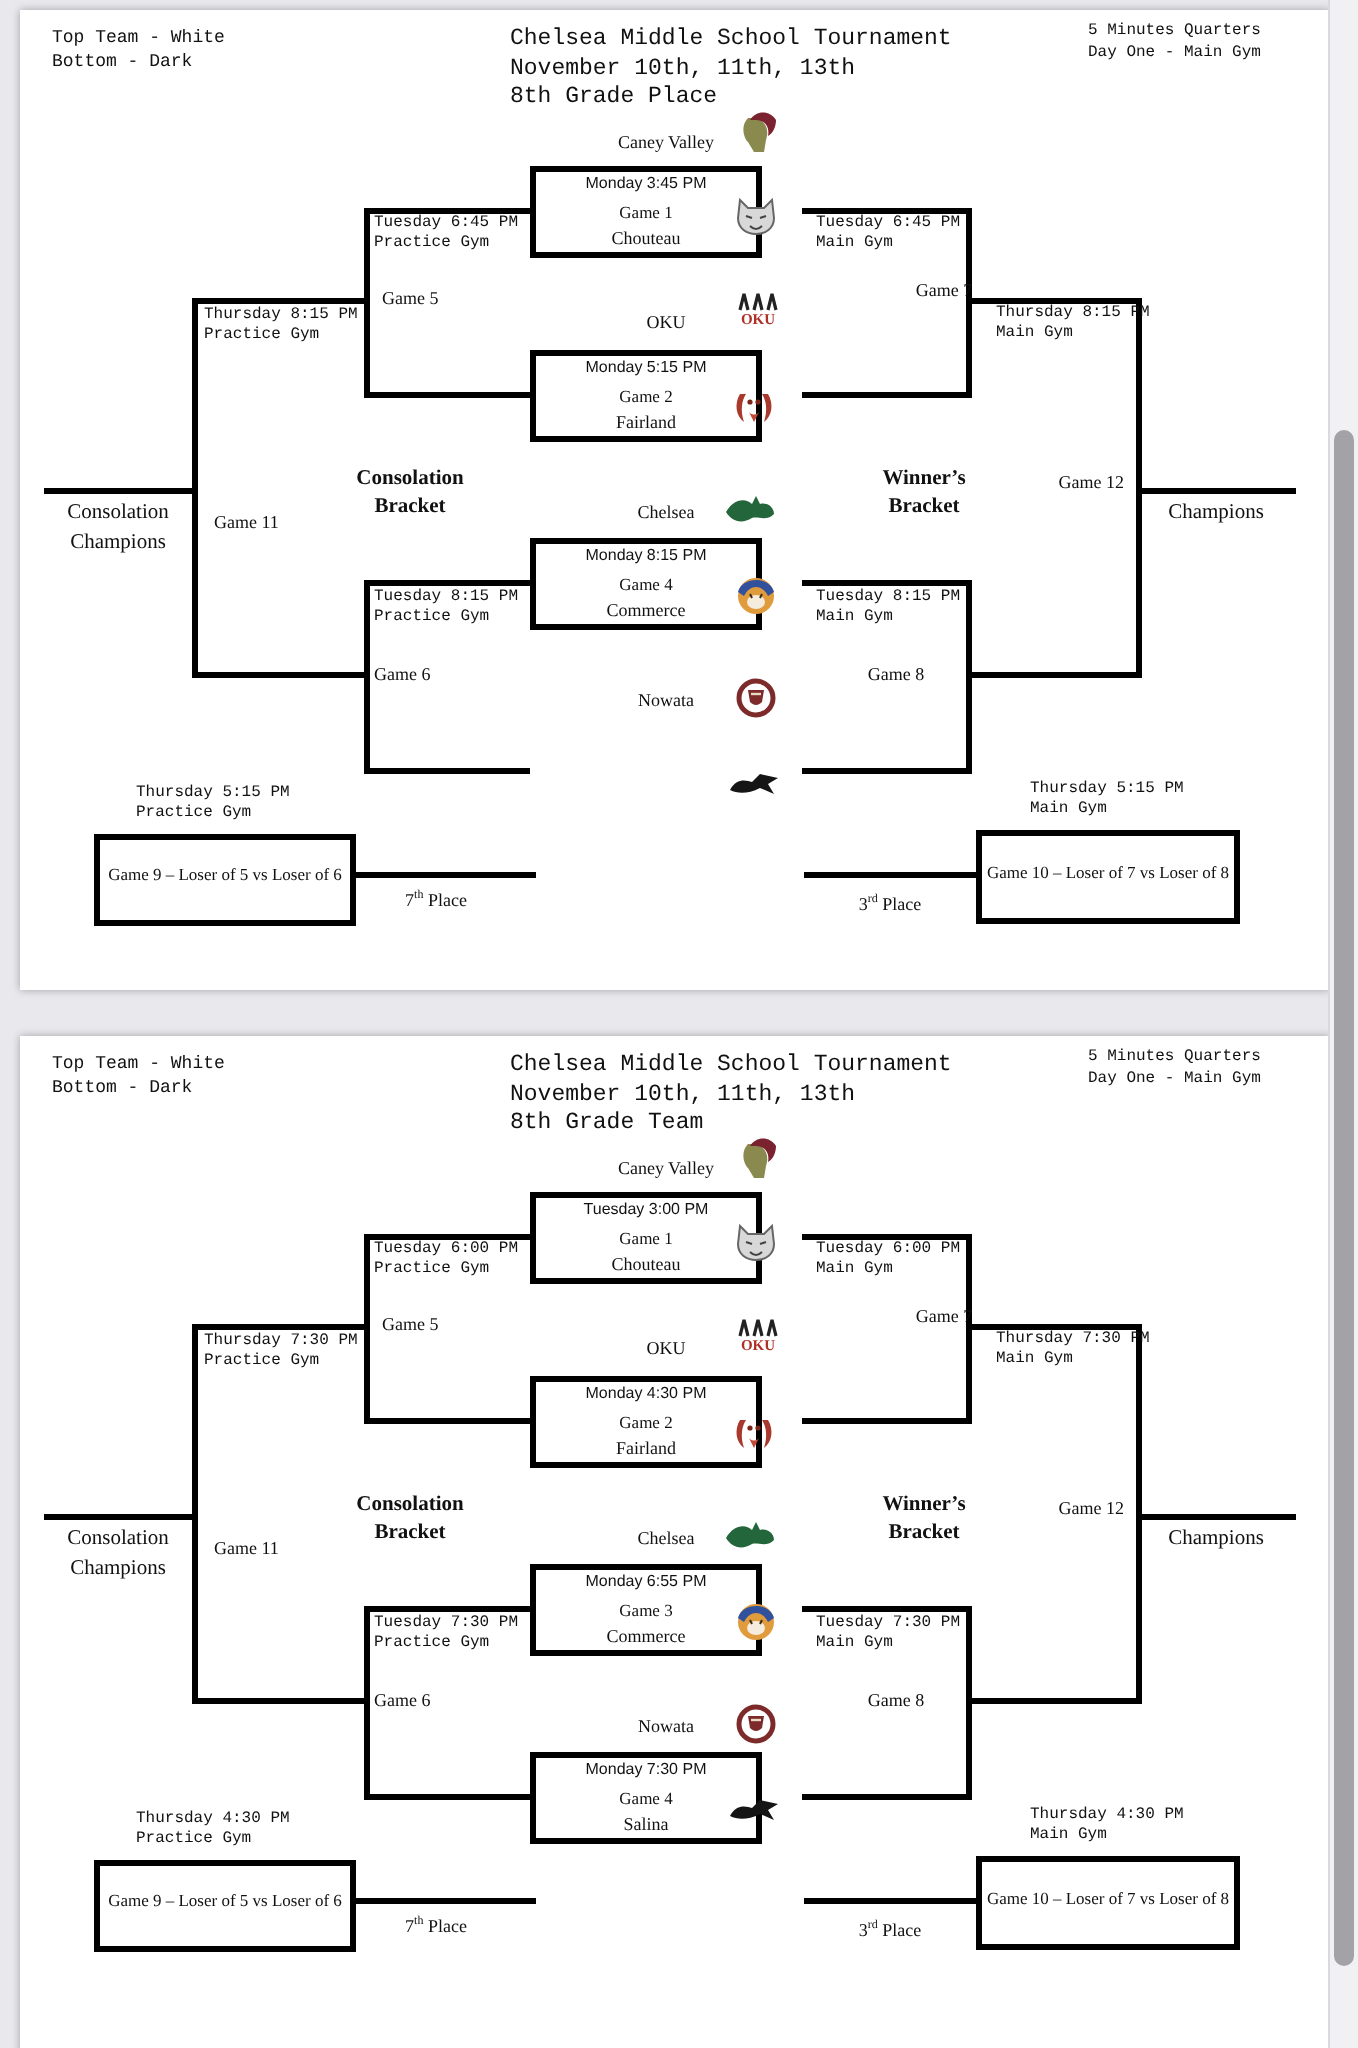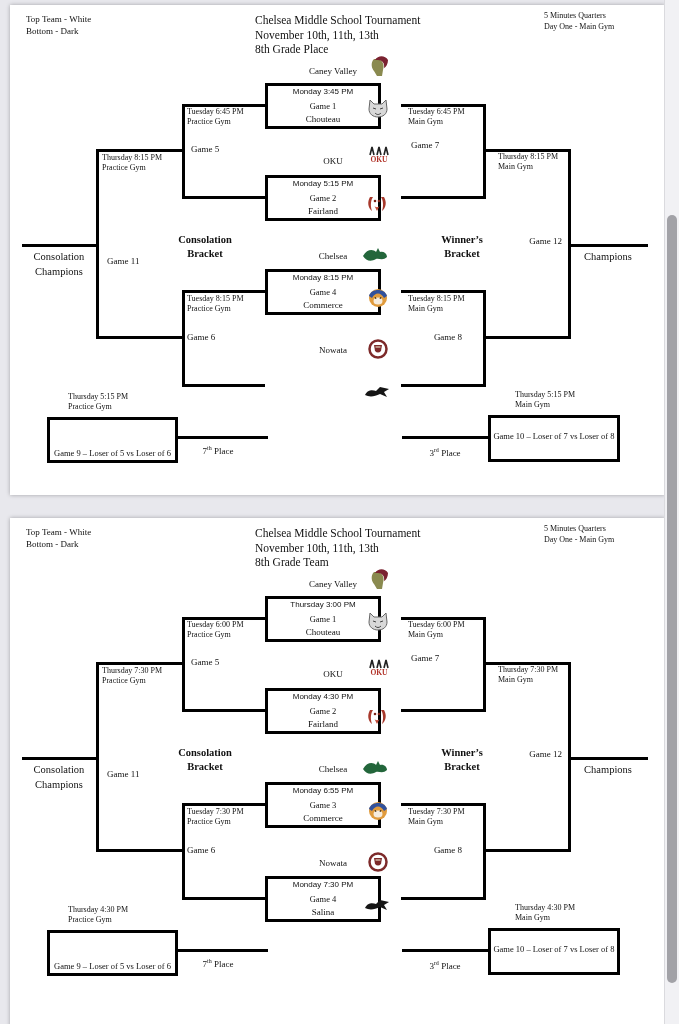--- a/index.html
+++ b/index.html
@@ -1,20 +1,20 @@
 <!DOCTYPE html>
 <html><head>
 <meta charset="utf-8">
 <style>
   html,body{margin:0;padding:0}
   body{width:679px;height:1024px;overflow:hidden;background:#e8e8ed;font-family:"Liberation Sans",sans-serif;color:#111}
   #stage{position:relative;width:679px;height:1024px;overflow:hidden}
   .page{position:absolute;left:10px;width:655px;background:#fff;box-shadow:0 0 4px rgba(0,0,0,.30)}
   .abs{position:absolute}
-  .sans{font-family:Liberation Serif, serif}
+  .sans{font-family:Liberation Mono, monospace}
   
   .hdrL{left:16px;top:9px;font-size:9px;line-height:11.5px}
   .hdrC{left:245px;top:8px;font-size:11.5px;line-height:14.5px}
   .hdrR{left:534px;top:6px;font-size:8px;line-height:10.5px}
   
   .ln{position:absolute;background:#000}
   
   .gbox{position:absolute;left:255px;width:116px;height:46px;background:#fff;border:3px solid #000;box-sizing:border-box;text-align:center;z-index:2}
   .gb1{top:78px}.gb2{top:170px}.gb3{top:264px}.gb4{top:358px}
   .gbox .l1{margin-top:1px;font-size:8px;line-height:10px}
@@ -28,31 +28,31 @@
   .lgA{left:359px;top:50px}.lgB{left:357px;top:92px}.lgC{left:357px;top:140px}
   .lgD{left:356px;top:187px}.lgE{left:352px;top:241px}.lgF{left:357px;top:280px}
   .lgG{left:358px;top:334px}.lgH{left:354px;top:380px}
   .oku-word{display:block;text-align:center;margin-top:0;color:#b03026;font-weight:bold;font-size:7.5px;line-height:8px;font-family:"Liberation Serif",serif}
   
   .tg{font-size:8px;line-height:10px}
   .gm{font-size:9px;line-height:11px;font-family:"Liberation Serif",serif}
   .pTT{left:177px;top:102px}.pG5{left:181px;top:139px}
   .pTS{left:92px;top:148px}.pG11{left:97px;top:251px}
   .pTB{left:177px;top:289px}.pG6{left:177px;top:327px}
-  .pRT{left:398px;top:102px}.pG7{left:401px;top:135px;width:60px;text-align:left}
+  .pRT{left:398px;top:102px}.pG7{left:432px;top:135px;width:60px;text-align:center}
   .pRF{left:488px;top:147px}.pG12{left:490px;top:231px;width:62px;text-align:right}
   .pRB{left:398px;top:289px}.pG8{left:408px;top:327px;width:60px;text-align:center}
   .consChamp{left:8px;top:244px;width:82px;text-align:center;font-size:10.5px;line-height:15px;font-family:"Liberation Serif",serif}
   .consBrk{left:159px;top:228px;width:72px;text-align:center;font-size:10.5px;line-height:14px;font-weight:bold;font-family:"Liberation Serif",serif}
   .winBrk{left:416px;top:228px;width:72px;text-align:center;font-size:10.5px;line-height:14px;font-weight:bold;font-family:"Liberation Serif",serif}
   .champLbl{left:558px;top:245px;width:80px;text-align:center;font-size:10.5px;line-height:13px;font-family:"Liberation Serif",serif}
   
   .pg9t{left:58px;top:387px}.pg10t{left:505px;top:385px}
   .pbox{position:absolute;background:#fff;border:3px solid #000;box-sizing:border-box;text-align:center;font-size:8.5px;line-height:10px;font-family:"Liberation Serif",serif}
-  .pbox9{left:37px;top:412px;width:131px;height:46px;padding-top:28px}
+  .pbox9{left:37px;top:412px;width:131px;height:46px;padding-top:12px}
   .pbox10{left:478px;top:410px;width:132px;height:47px;padding-top:13px}
   .plc{font-size:9px;line-height:11px;font-family:"Liberation Serif",serif}
   .place7{left:178px;top:438px;width:60px;text-align:center}
   .place3{left:399px;top:440px;width:72px;text-align:center}
   sup{font-size:6px}
   
   .scroll-track{position:absolute;right:0;top:0;width:14px;height:1024px;background:#f1f1f4;border-left:1px solid #dadade;z-index:5}
   .scroll-thumb{position:absolute;left:667px;top:215px;width:10px;height:768px;background:#a2a2a7;border-radius:6px;z-index:6}
 </style>
 </head>
@@ -98,21 +98,21 @@
     <div class="ln" style="left:168px;top:431px;width:90px;height:3px"></div>
     <div class="ln" style="left:392px;top:431px;width:86px;height:3px"></div>
 
     <div class="abs seed sd1">Caney Valley</div>
     <span class="logo lgA"><svg width="20" height="22" viewBox="0 0 20 22">
           <path d="M5 4 C1 8 3 14 5 16 L8 21 L13 21 L14 15 C16 9 13 5 9 4 Z" fill="#8a8a4f"></path>
           <path d="M6 5 C9 0 16 0 19 5 C19 9 17 12 15 13 C16 8 13 5 9 5 Z" fill="#7a2230"></path>
         </svg></span>
 
     <div class="gbox gb1">
-      <div class="l1">Thursday 3:00 PM</div>
+      <div class="l1">Tuesday 3:00 PM</div>
       <div class="l2">Game 1</div>
       <div class="l3">Chouteau</div>
     </div>
     <span class="logo lgB"><svg width="22" height="22" viewBox="0 0 22 22">
           <path d="M3 3 L7 7 L15 7 L19 3 L20 12 C20 17 16 20 11 20 C6 20 2 17 2 12 Z" fill="#d8d8d8" stroke="#666" stroke-width="1"></path>
           <path d="M6 11 L9 12 M16 11 L13 12 M8 16 C10 18 12 18 14 16" stroke="#444" stroke-width="1" fill="none"></path>
         </svg></span>
 
     <div class="abs seed sd2">OKU</div>
     <span class="logo lgC"><svg width="24" height="11" viewBox="0 0 24 11">

